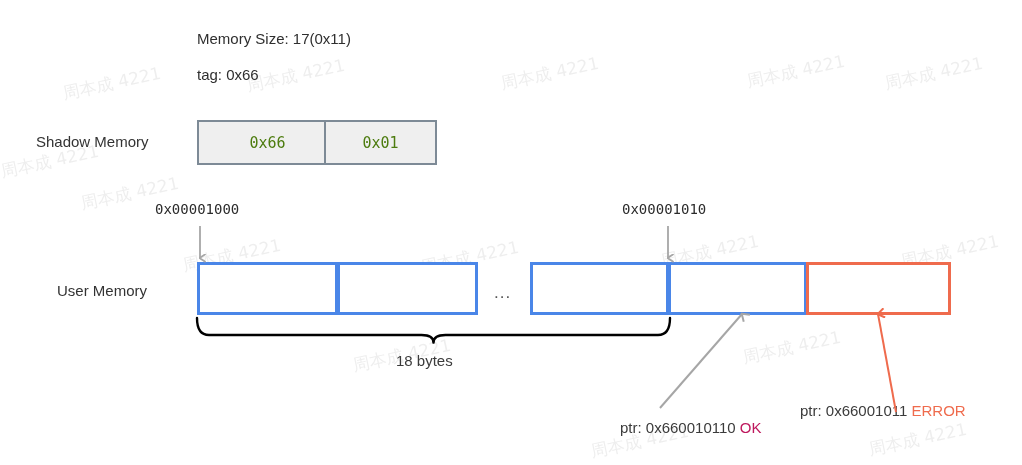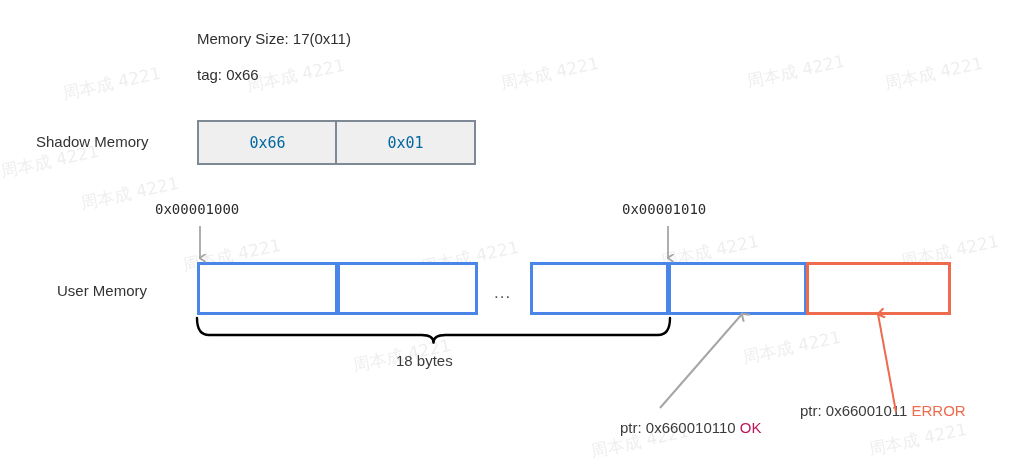--- a/index.html
+++ b/index.html
@@ -35,21 +35,21 @@
   
   .shadow-cell {
     position: absolute;
     box-sizing: border-box;
     background: #efefef;
     border: 2px solid #7d8a96;
     display: flex;
     align-items: center;
     justify-content: center;
     font-size: 15px;
-    color: #0369a1;
+    color: #4d7c0f;
     font-family: "DejaVu Sans Mono", monospace;
   }
   
   .mem-cell {
     position: absolute;
     box-sizing: border-box;
     background: #ffffff;
     border: 3px solid #4a86e8;
   }
   .mem-cell.error {
@@ -107,21 +107,21 @@
       <div class="txt note" style="left: 197px; top: 66px;">tag: 0x66</div>
     </div>
 
   <div id="rowlabels-layer">
       <div class="txt label-left" style="left: 30px; top: 133px; margin-left: 6px;">Shadow Memory</div>
       <div class="txt label-left" style="left: 57px; top: 282px; text-align: center;">User Memory</div>
     </div>
 
   <div id="shadow-layer">
       <div class="shadow-cell" style="left: 197px; top: 120px; width: 141px; height: 45px;">0x66</div>
-      <div class="shadow-cell" style="left: 337px; top: 120px; width: 141px; height: 45px; margin-left: -2px;">0x01</div>
+      <div class="shadow-cell" style="left: 326px; top: 120px; width: 113px; height: 45px; margin-left: -2px;">0x01</div>
     </div>
 
   <div id="addr-layer">
       <div class="txt" style="left: 155px; top: 201px; font-family: &quot;DejaVu Sans Mono&quot;, monospace; font-size: 14px; color: rgb(43, 43, 43);">0x00001000</div>
       <div class="txt" style="left: 622px; top: 201px; font-family: &quot;DejaVu Sans Mono&quot;, monospace; font-size: 14px; color: rgb(43, 43, 43);">0x00001010</div>
     </div>
 
   <div id="usermem-layer">
       <div class="mem-cell" style="left: 197px; top: 262px; width: 141px; height: 53px;"></div>
       <div class="mem-cell" style="left: 337px; top: 262px; width: 141px; height: 53px;"></div>

